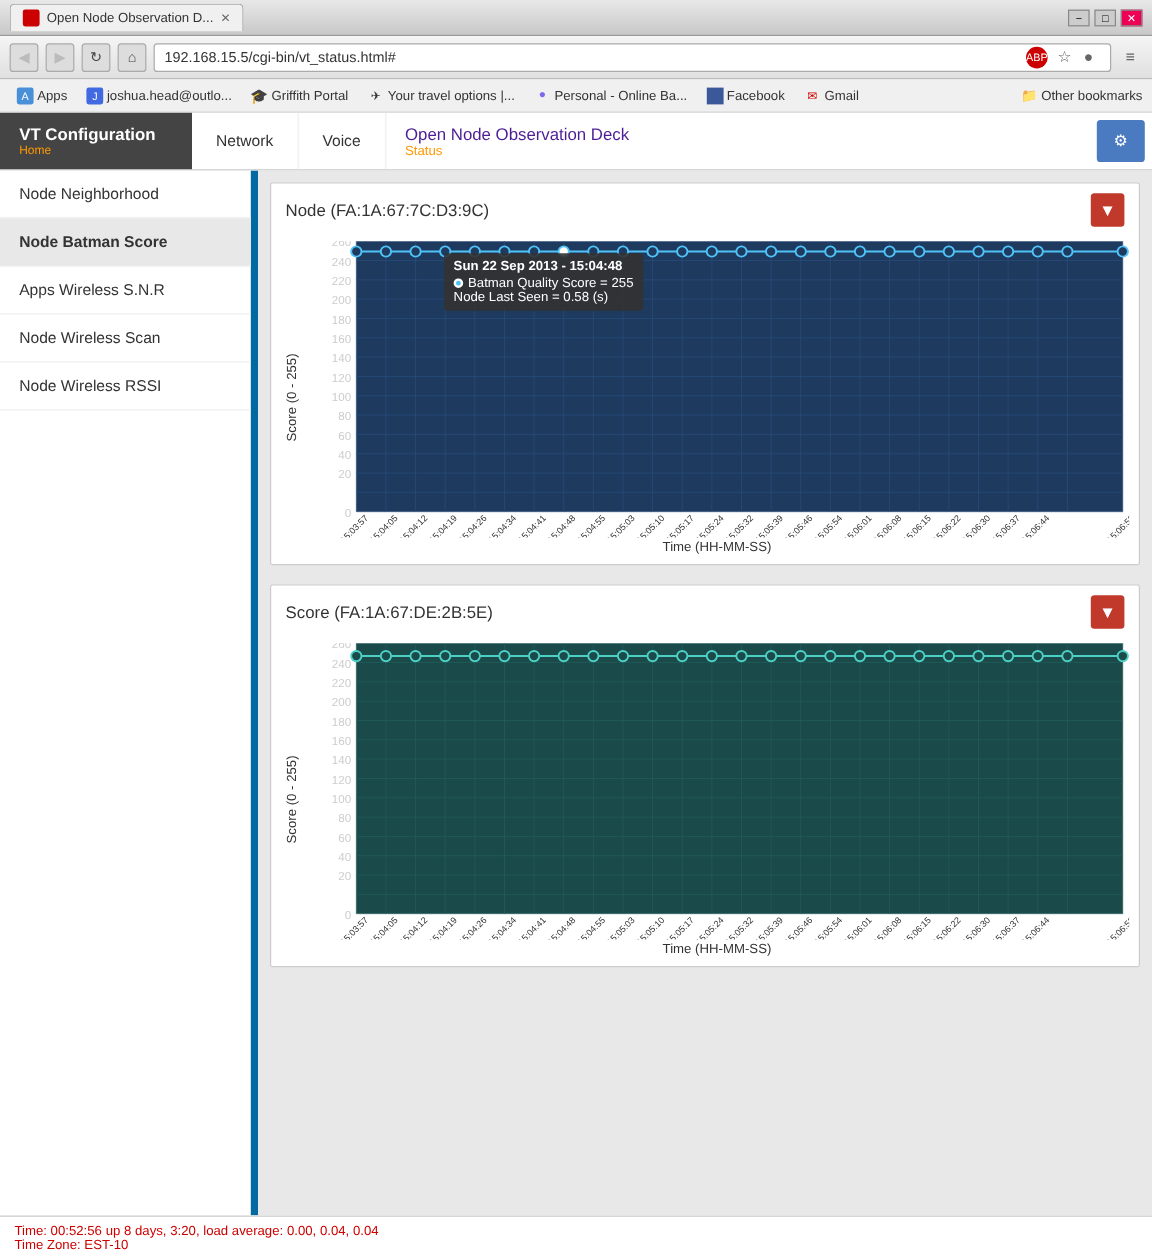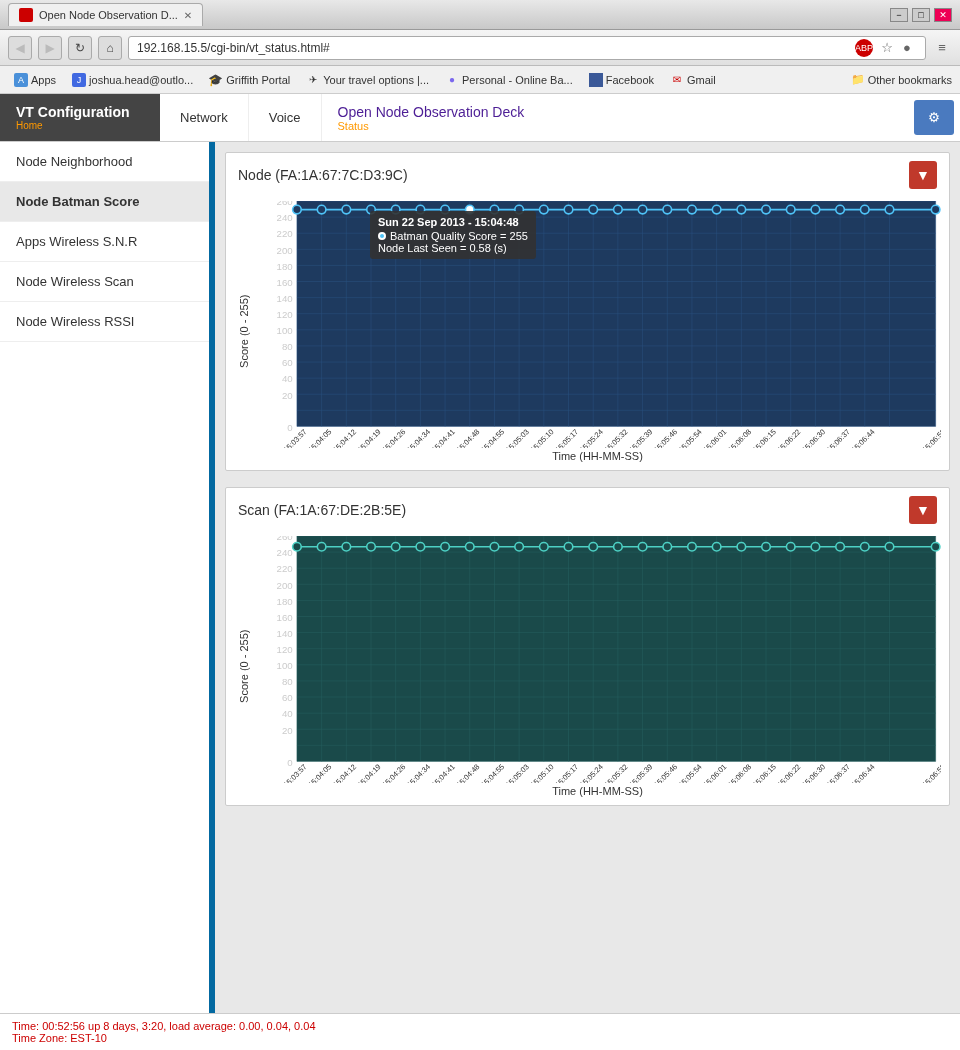--- a/index.html
+++ b/index.html
@@ -602,21 +602,21 @@
                 <text x="635" y="225" text-anchor="middle" font-size="7" fill="#333" transform="rotate(-45,635,225)">15:06:52</text>
               </svg>
               <div class="x-axis-label">Time (HH-MM-SS)</div>
             </div>
           </div>
         </div>
       </div>
 
       <div class="chart-card">
         <div class="chart-card-header">
-          <span class="chart-title">Scan (FA:1A:67:DE:2B:5E)</span>
+          <span class="chart-title">Score (FA:1A:67:DE:2B:5E)</span>
           <button class="expand-btn">▼</button>
         </div>
         <div class="chart-container">
           <div class="chart-wrap">
             <div class="y-axis-label">Score (0 - 255)</div>
             <div class="chart-inner">
 
               <svg class="chart-svg" viewBox="0 0 640 230">
 
                 <rect x="40" y="0" width="595" height="210" fill="#1a4a4a"></rect>

